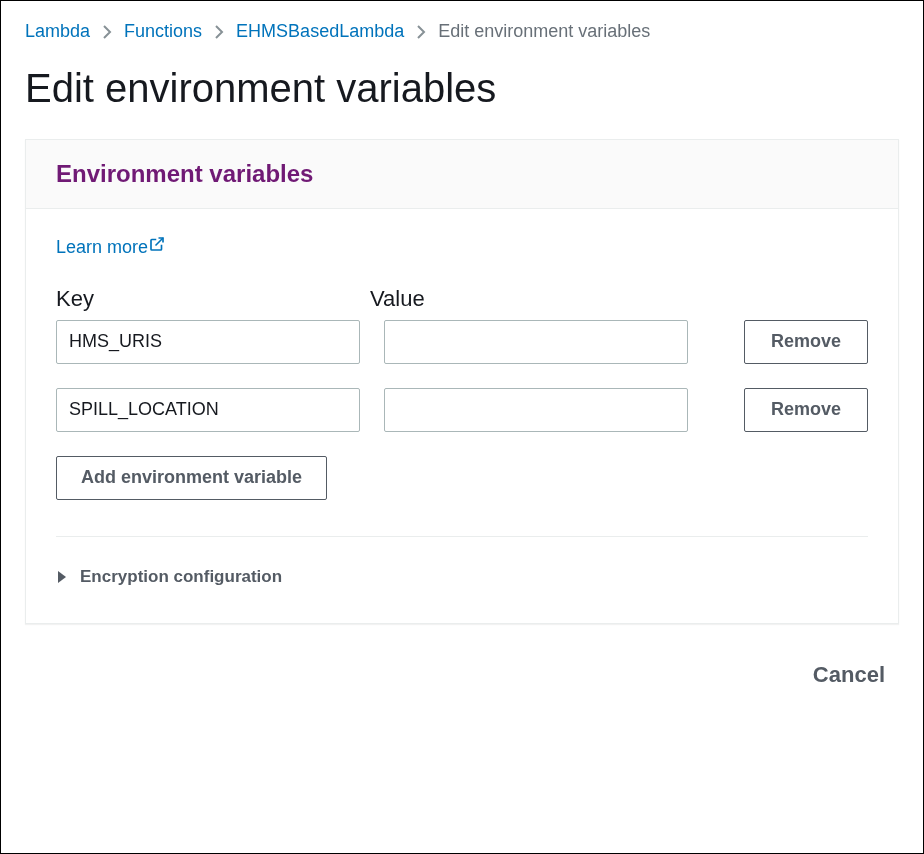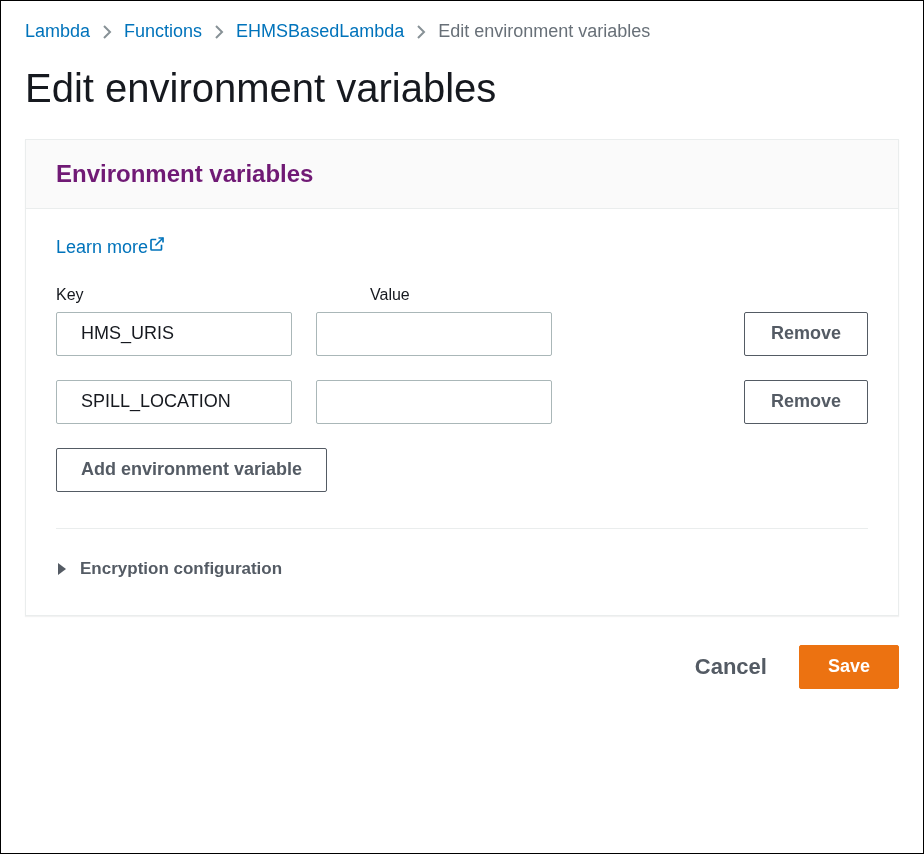--- a/index.html
+++ b/index.html
@@ -72,33 +72,33 @@
       display: inline-flex;
       align-items: center;
     }
     .kv-header {
       display: flex;
       gap: 24px;
       margin-bottom: 8px;
     }
     .kv-header .col-label {
       width: 290px;
-      font-size: 16px;
+      font-size: 22px;
       color: #16191f;
     }
     .kv-row {
       display: flex;
       gap: 24px;
       margin-bottom: 24px;
       align-items: center;
     }
     .kv-row input {
-      width: 236px;
+      width: 304px;
       height: 44px;
-      padding: 8px 24px;
+      padding: 8px 12px;
       font-size: 18px;
       border: 1px solid #aab7b8;
       border-radius: 2px;
       background: #fff;
       color: #16191f;
       font-family: inherit;
     }
     .btn {
       display: inline-flex;
       align-items: center;
@@ -236,14 +236,13 @@
             <path d="M2 1 L10 7 L2 13 Z" fill="#545b64"></path>
           </svg>
       </span>
       <span class="label">Encryption configuration</span>
     </div>
   </div>
 </div>
 
 <div class="footer-actions">
   <button class="btn-cancel">Cancel</button>
-  <button class="btn btn-primary">Save</button>
 </div>
 
 </body></html>

